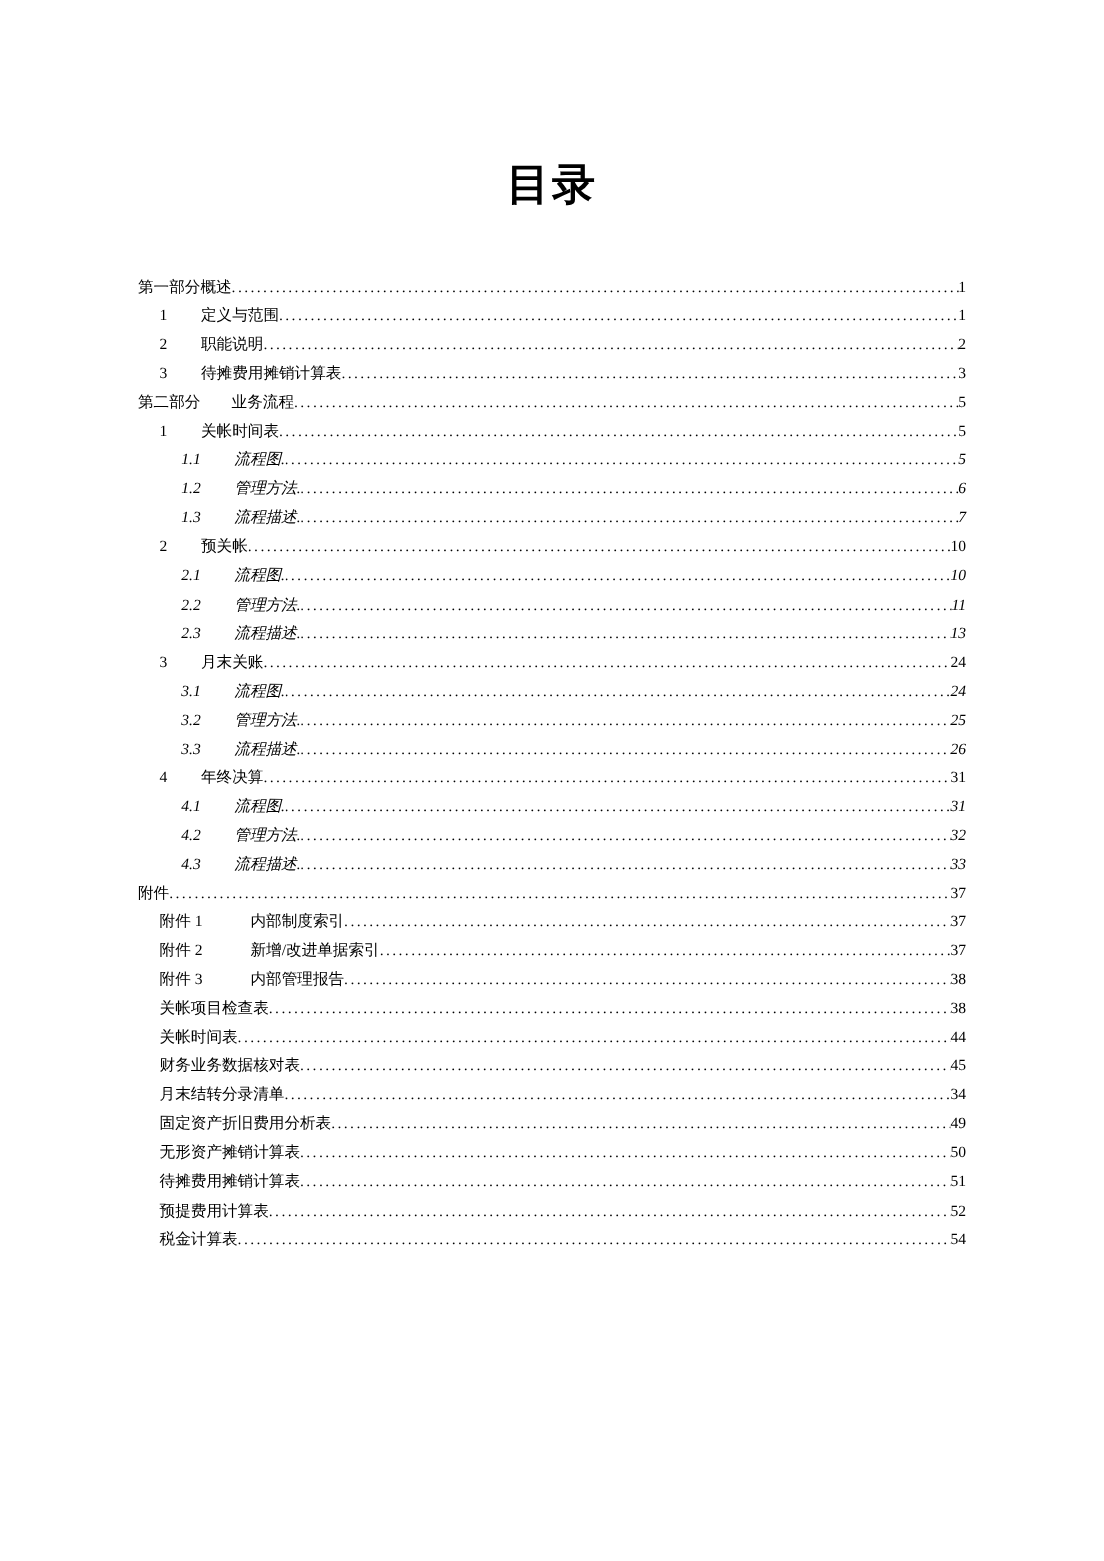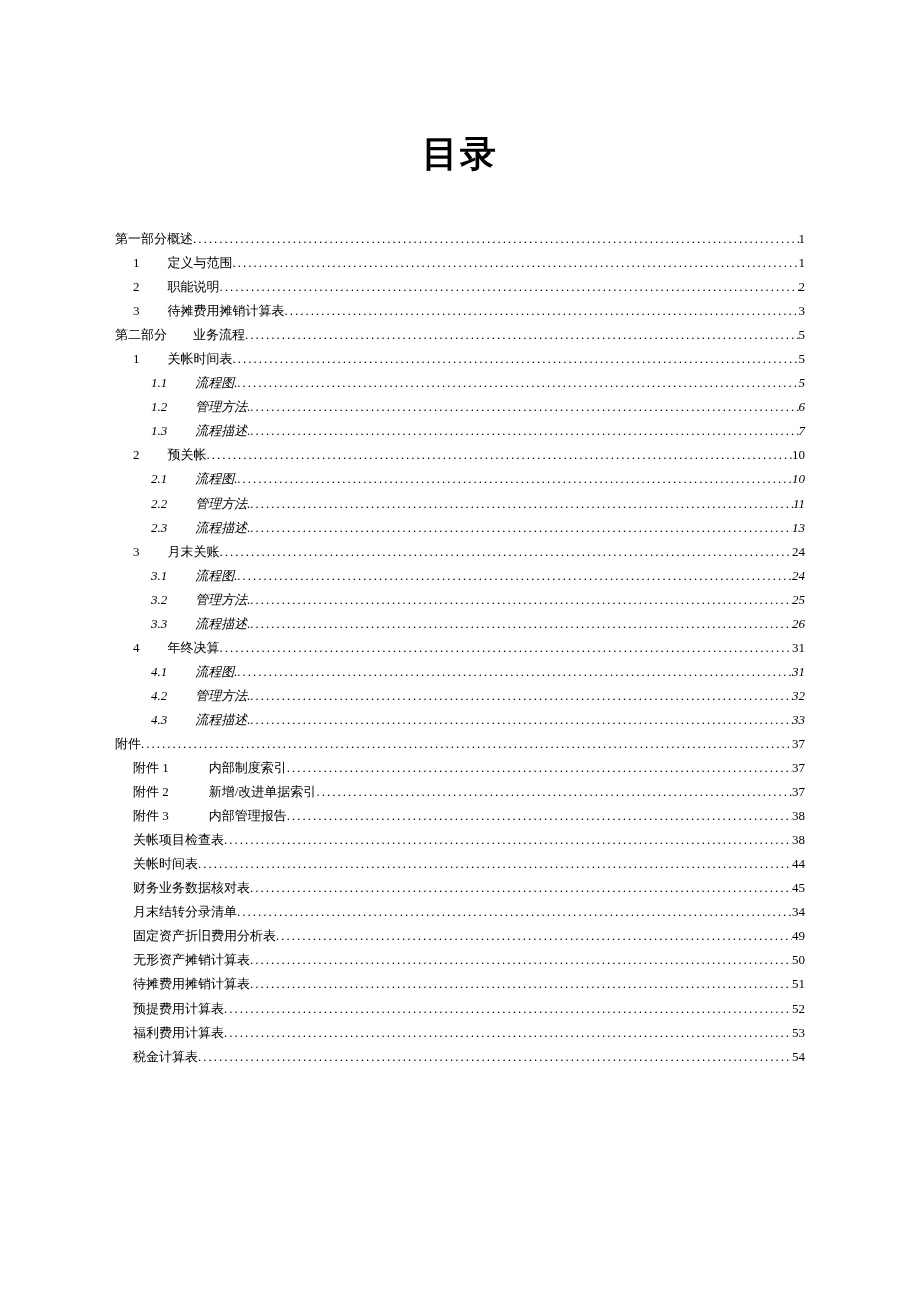--- a/index.html
+++ b/index.html
@@ -206,22 +206,17 @@
       <span class="label"><span>待摊费用摊销计算表</span><span> </span></span>
       <span class="dots"></span>
       <span class="page"> 51</span>
     </div>
     <div class="row lvl1">
       <span class="label"><span>预提费用计算表</span><span> </span></span>
       <span class="dots"></span>
       <span class="page"> 52</span>
     </div>
     <div class="row lvl1">
-      <span class="label"><span>福利费用计算表</span><span> </span></span>
-      <span class="dots"></span>
-      <span class="page"> 53</span>
-    </div>
-    <div class="row lvl1">
       <span class="label"><span>税金计算表</span><span> </span></span>
       <span class="dots"></span>
       <span class="page"> 54</span>
     </div>
   </div>
 
 </body></html>

